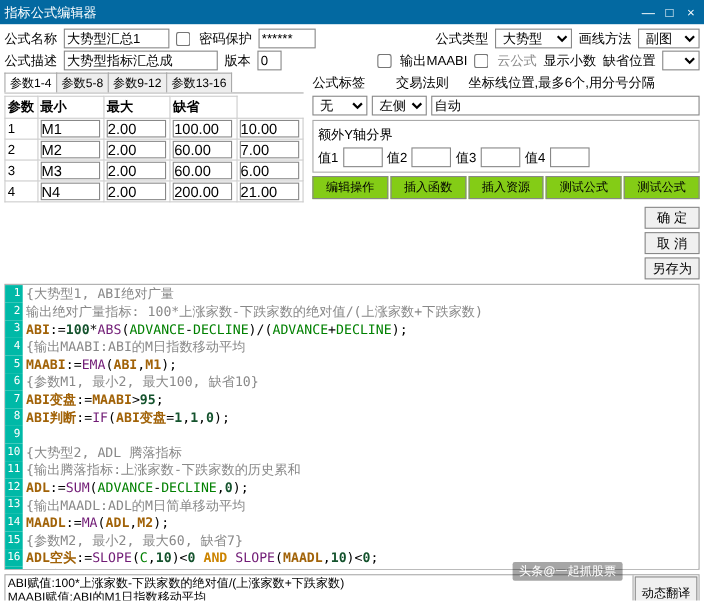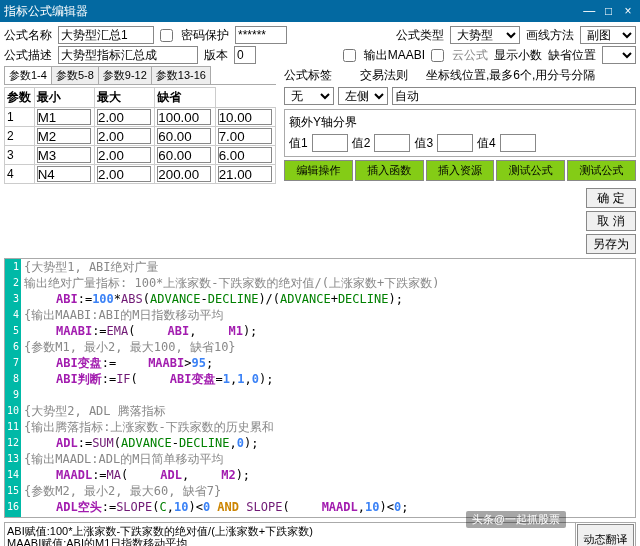--- a/index.html
+++ b/index.html
@@ -20,24 +20,24 @@
   .tab.active { background: #fff; }
   .ptable { width: 100%; border-collapse: collapse; margin-top: 2px; }
   .ptable th, .ptable td { border: 1px solid #ccc; padding: 1px 2px; font-size: 12px; text-align: left; }
   .ptable input { width: 54px; border: 1px solid #888; height: 16px; }
   .row { display: flex; gap: 4px; align-items: center; margin-top: 3px; }
   .group { border: 1px solid #aaa; padding: 4px; margin-top: 4px; }
   .code { border: 1px solid #aaa; background: #fff; margin: 4px; height: 260px; overflow: auto; font-family: Consolas, monospace; font-size: 12px; line-height: 16px; white-space: pre; }
   .code .ln { display: flex; }
   .code .num { width: 16px; background: #00b9a7; color: #fff; text-align: right; padding-right: 2px; margin-right: 3px; flex-shrink:0; font-size:10px;}
   .gray { color: #888; }
-  .blue { color: #a21caf; font-weight: bold; margin-left: 32px; }
+  .blue { color: #a16207; font-weight: bold; }
   .green { color: #008000; }
   .red { color: #701a75; }
-  .magenta { color: #3b82f6; font-weight: bold; }
+  .magenta { color: #14532d; font-weight: bold; }
   .orange { color: #cc8400; font-weight: bold; }
   .black { color: #000; }
   .bottom { display: flex; margin: 0 4px 4px 4px; border: 1px solid #aaa; height: 100px; }
   .bottom .desc { flex: 1; padding: 2px; font-size: 11px; line-height: 12px; overflow: hidden; white-space: pre-line; }
   .bottom .sidebtns { width: 60px; border-left: 1px solid #aaa; display: flex; flex-direction: column; }
   .bottom .sidebtns button { flex: 1; border: 1px solid #888; background: #f0f0f0; font-size: 11px; margin: 1px; cursor: pointer; }
   .watermark { position: absolute; bottom: 18px; right: 74px; color: #fff; background: rgba(0,0,0,0.35); padding: 1px 6px; font-size: 11px; border-radius: 2px; }
   .bbtns { display:flex; gap:2px; margin-top:3px; }
   .bbtns button { flex:1; font-size:11px; padding:2px 2px; border:1px solid #888; background:#84cc16; cursor:pointer;}
   .chk { margin-right:2px;}

